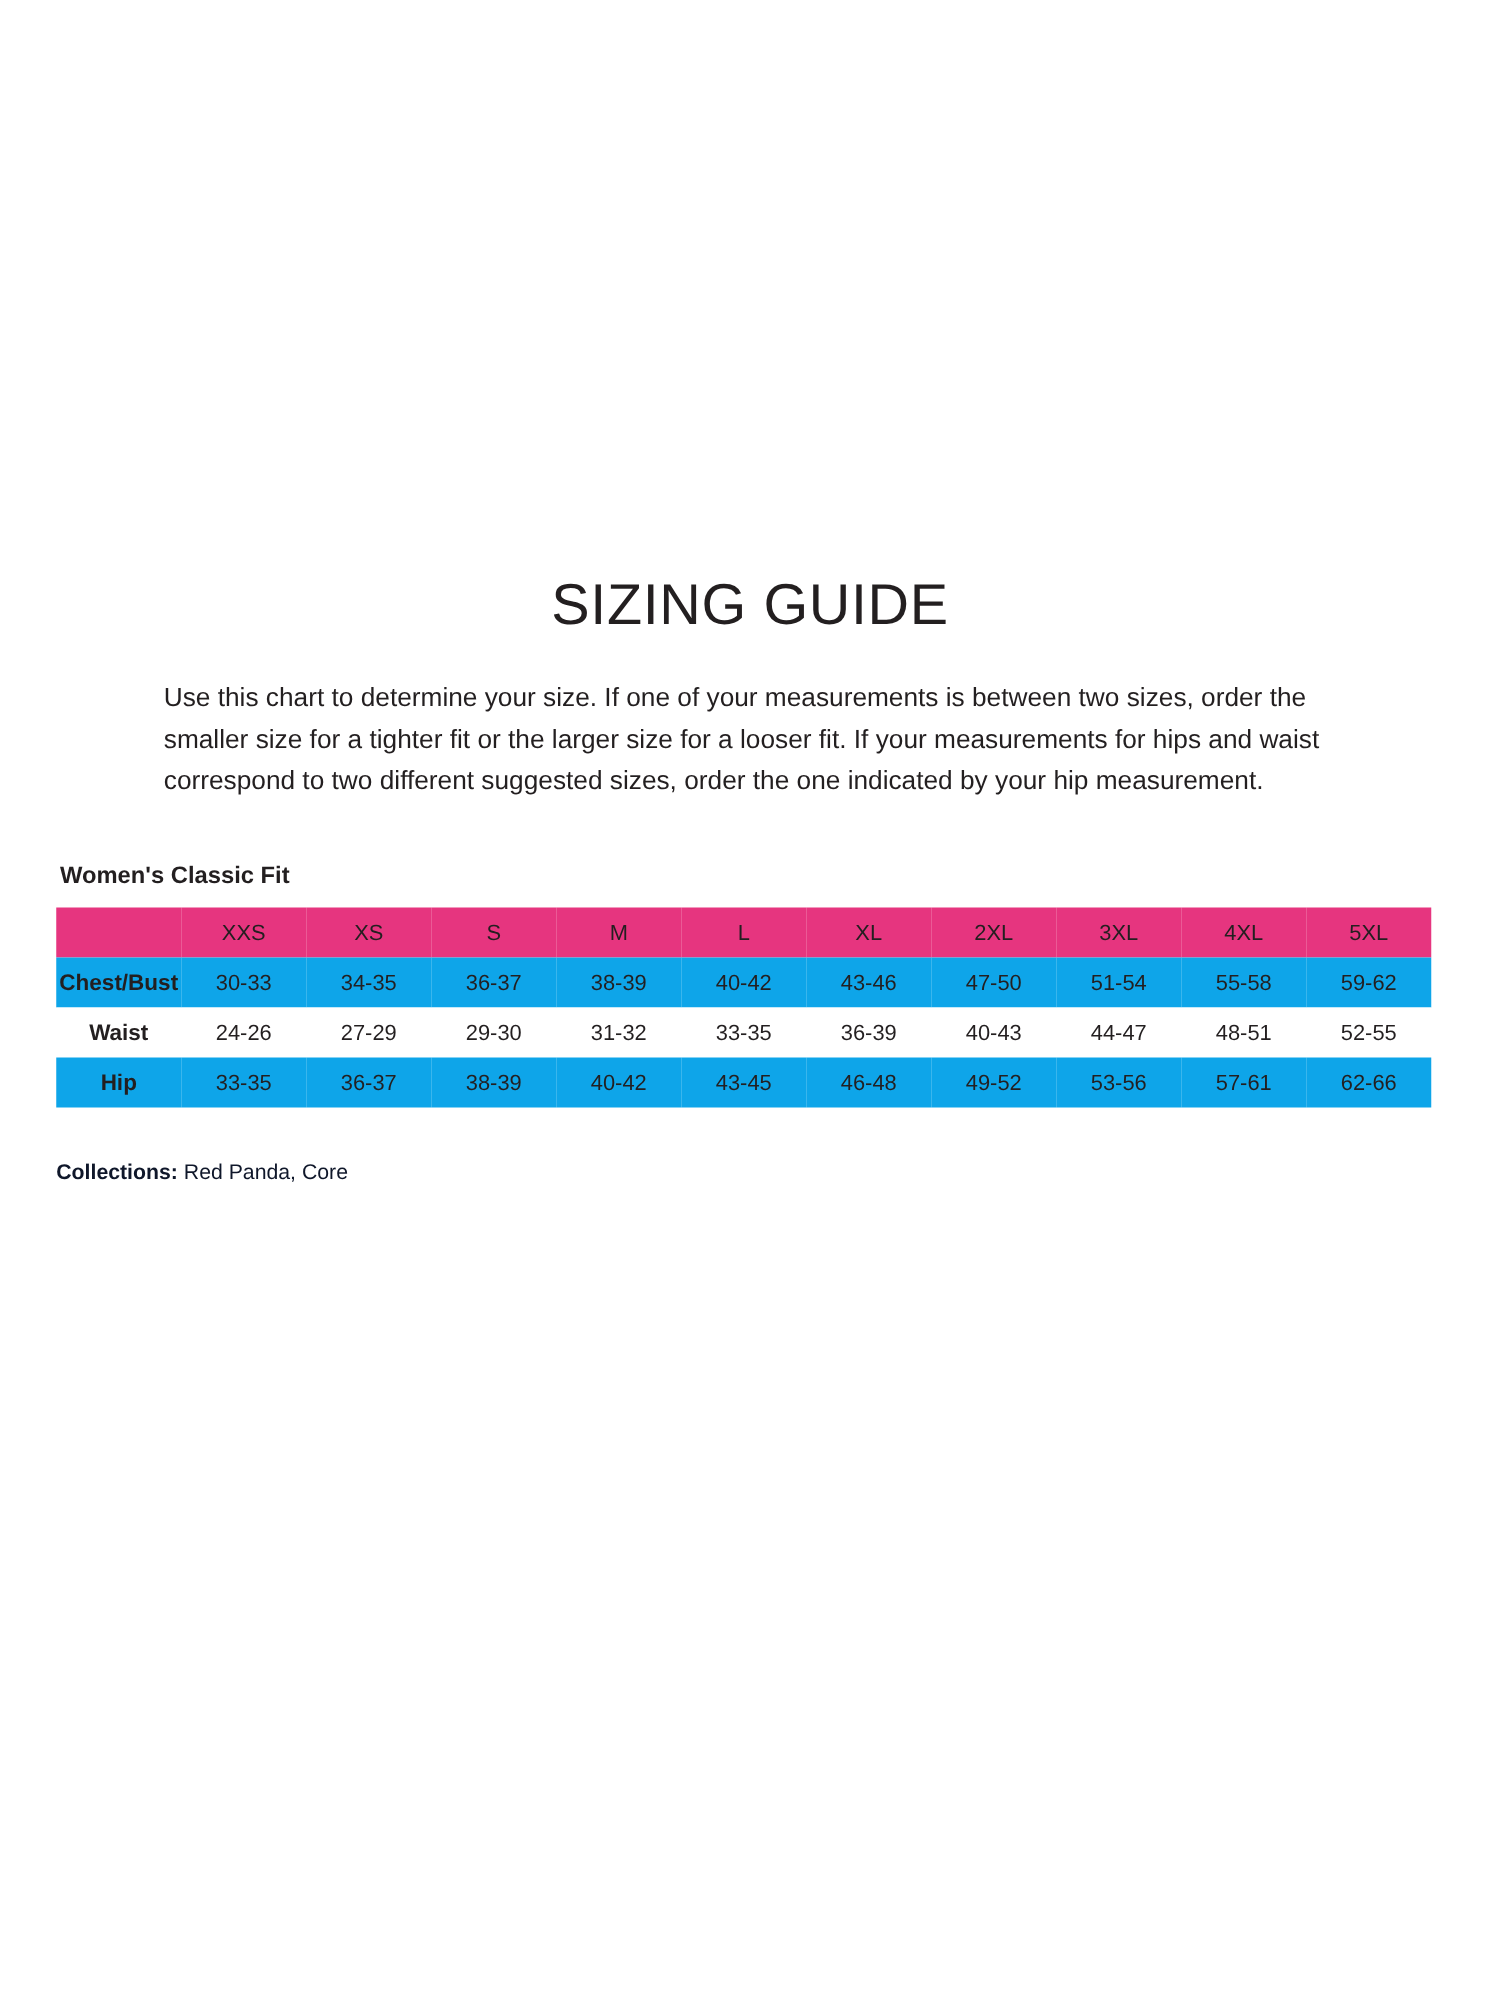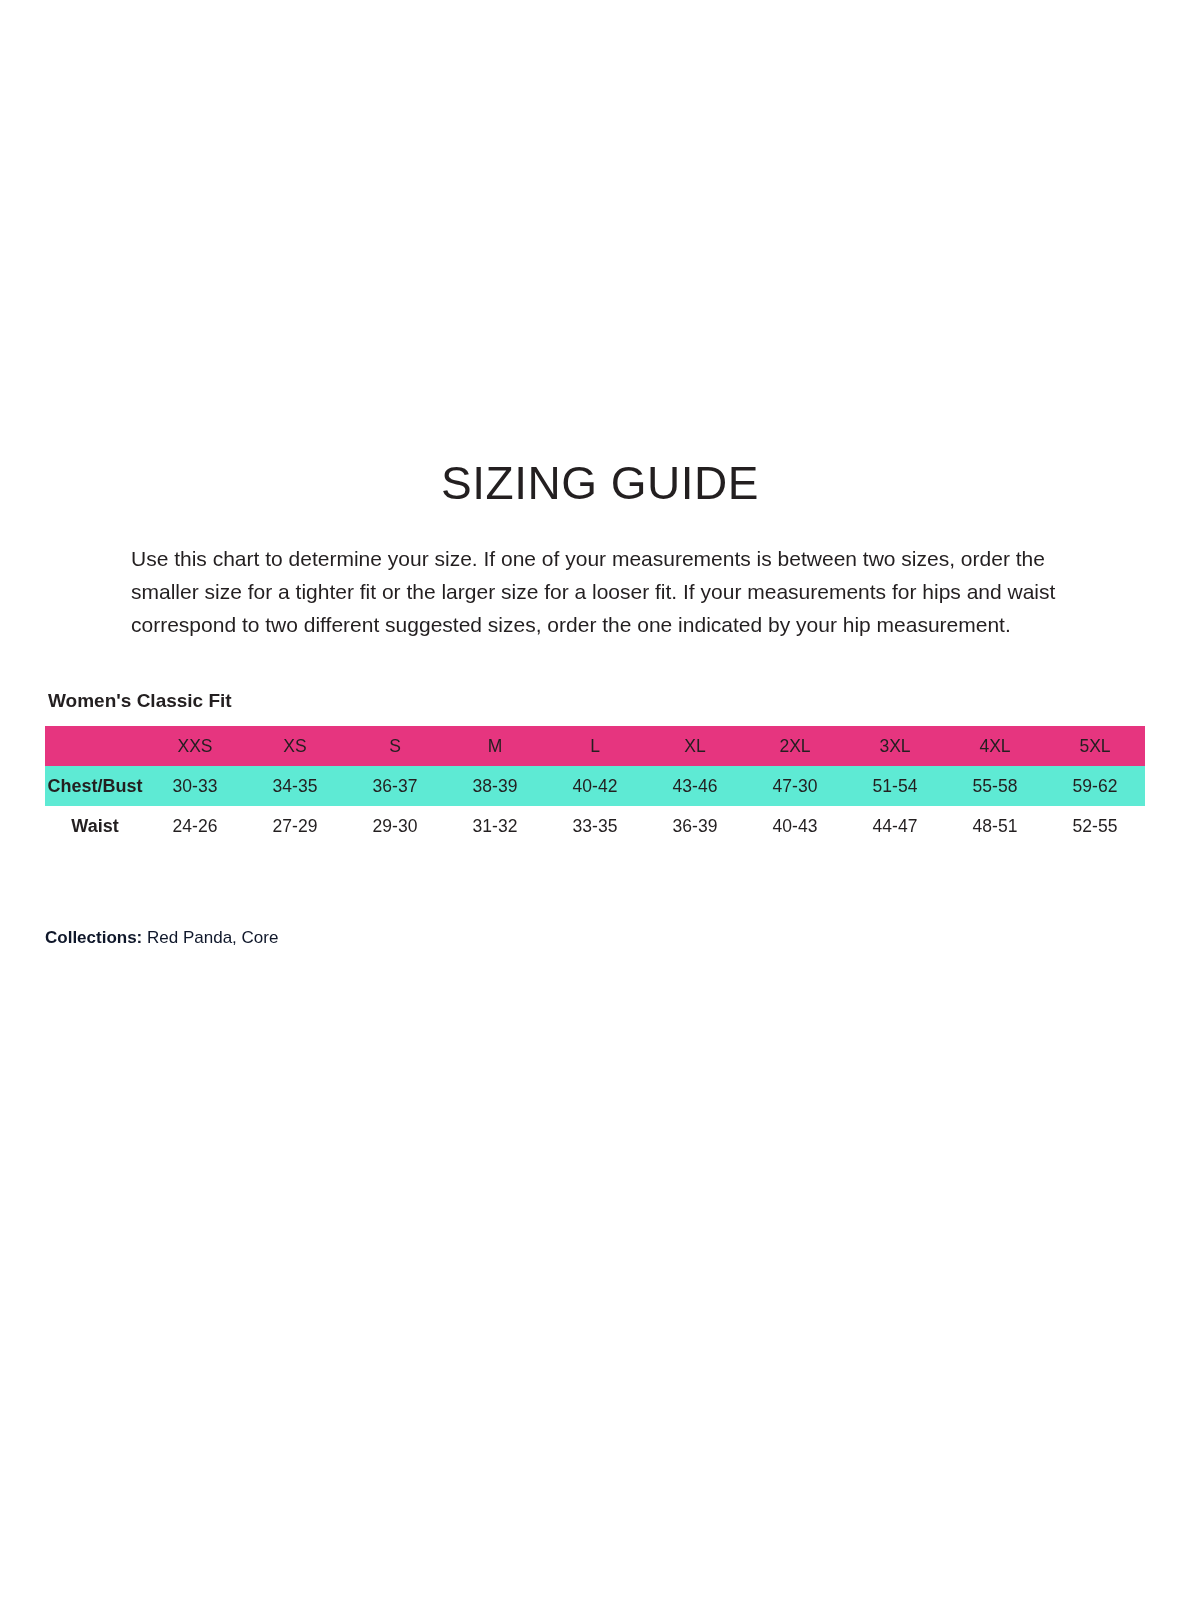--- a/index.html
+++ b/index.html
@@ -95,21 +95,21 @@
   }
 
   tbody td.rowhead {
     font-weight: bold;
     text-align: center;
     font-size: 18px;
     width: 260px;
   }
 
   tbody tr.alt td {
-    background: #5eead4;
+    background: #0ea5e9;
   }
 
   tbody tr td {
     background: #ffffff;
   }
 
   .collections {
     position: absolute;
     left: 45px;
     top: 928px;
@@ -150,38 +150,51 @@
       </thead>
       <tbody>
         <tr class="alt">
           <td class="rowhead">Chest/Bust</td>
           <td>30-33</td>
           <td>34-35</td>
           <td>36-37</td>
           <td>38-39</td>
           <td>40-42</td>
           <td>43-46</td>
-          <td>47-30</td>
+          <td>47-50</td>
           <td>51-54</td>
           <td>55-58</td>
           <td>59-62</td>
         </tr>
         <tr>
           <td class="rowhead">Waist</td>
           <td>24-26</td>
           <td>27-29</td>
           <td>29-30</td>
           <td>31-32</td>
           <td>33-35</td>
           <td>36-39</td>
           <td>40-43</td>
           <td>44-47</td>
           <td>48-51</td>
           <td>52-55</td>
         </tr>
+        <tr class="alt">
+          <td class="rowhead">Hip</td>
+          <td>33-35</td>
+          <td>36-37</td>
+          <td>38-39</td>
+          <td>40-42</td>
+          <td>43-45</td>
+          <td>46-48</td>
+          <td>49-52</td>
+          <td>53-56</td>
+          <td>57-61</td>
+          <td>62-66</td>
+        </tr>
       </tbody>
     </table>
   </div>
 
   <div class="collections">
     <b>Collections:</b>
     <span>Red Panda, Core</span>
   </div>
 
 </div>

